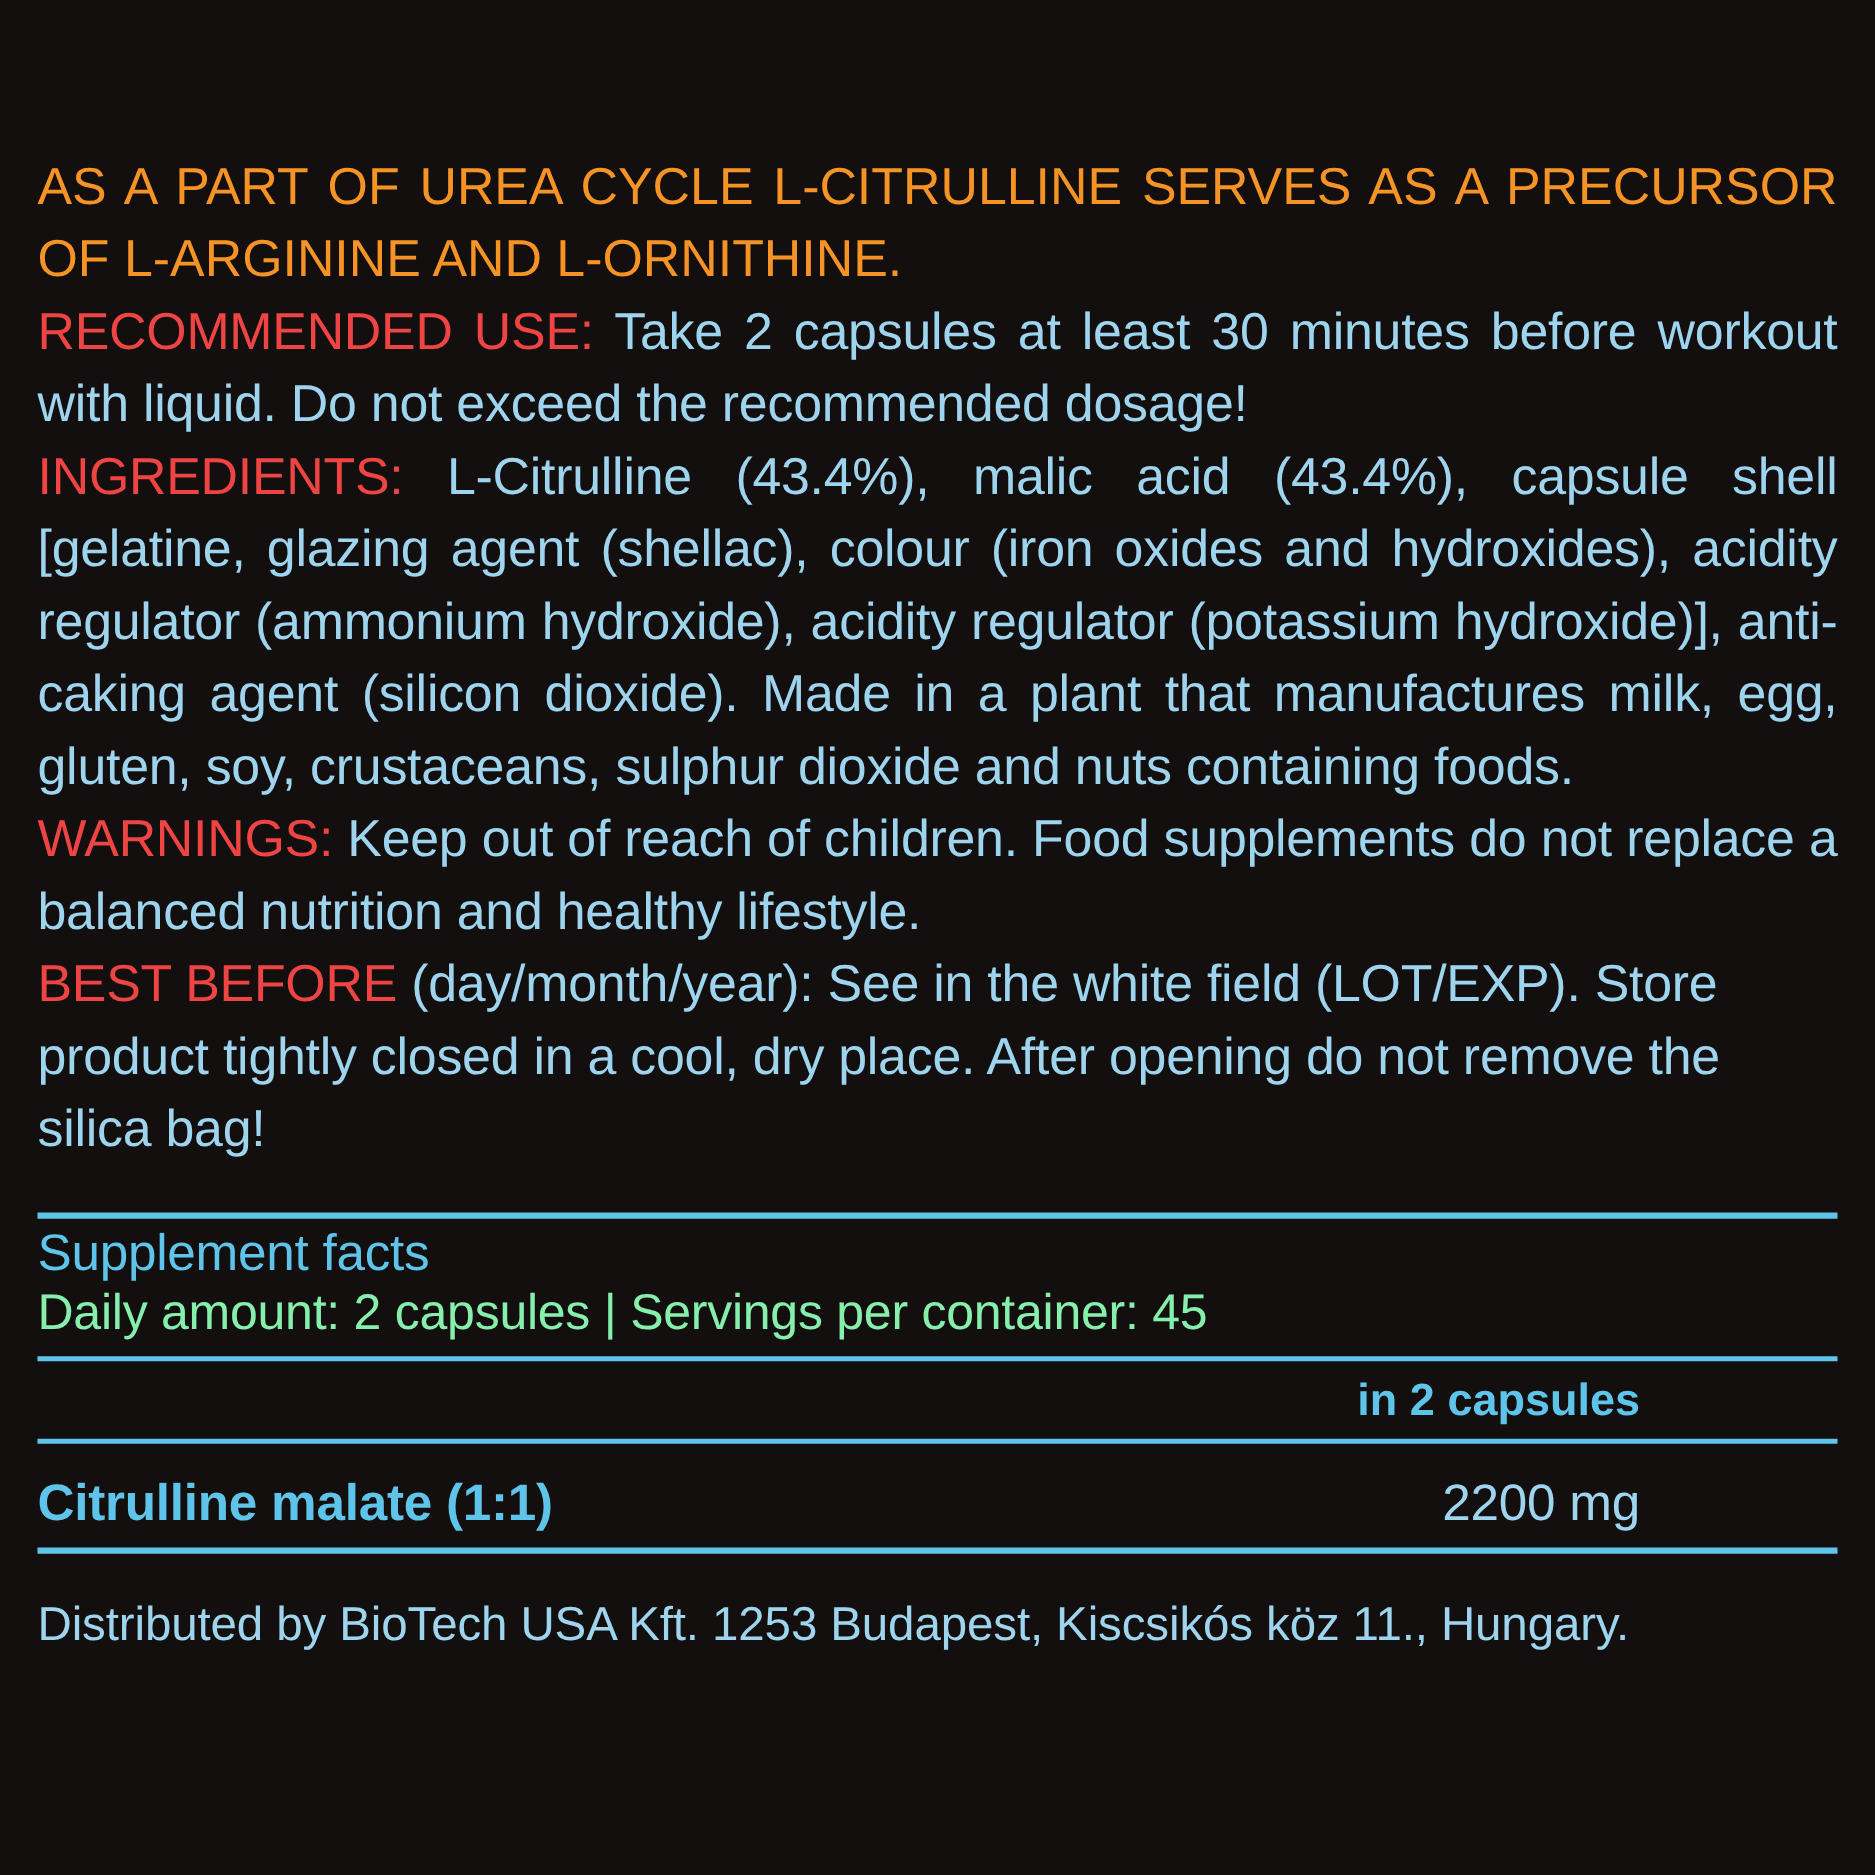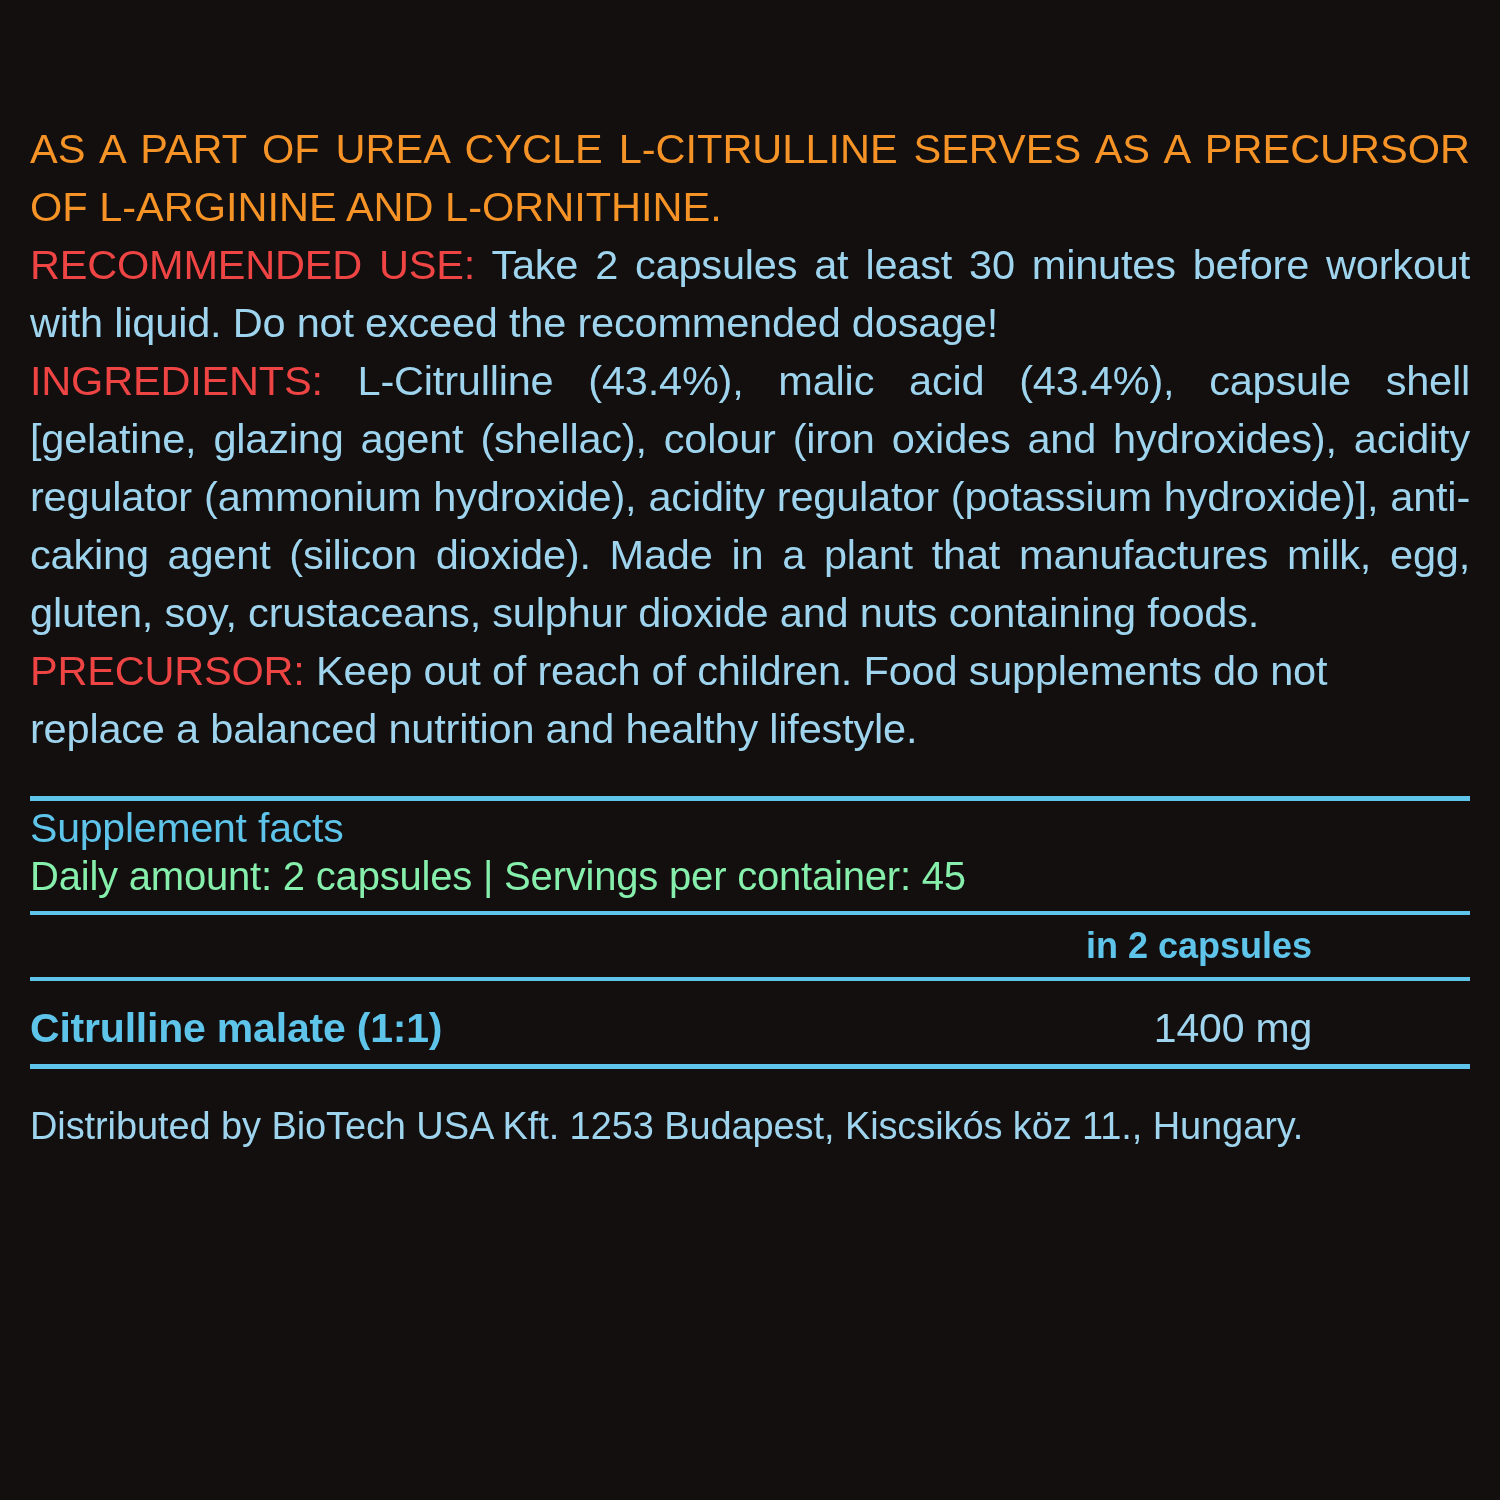--- a/index.html
+++ b/index.html
@@ -107,32 +107,33 @@
 </head>
 <body>
 
 <div class="label">
 
   <div class="upper-block">AS A PART OF UREA CYCLE L-CITRULLINE SERVES AS A PRECURSOR OF L-ARGININE AND L-ORNITHINE.</div>
 
   <div class="body-text">
     <p><span class="hdr">RECOMMENDED USE:</span><span> Take 2 capsules at least 30 minutes before workout with liquid. Do not exceed the recommended dosage!</span></p>
     <p><span class="hdr">INGREDIENTS:</span><span> L-Citrulline (43.4%), malic acid (43.4%), capsule shell [gelatine, glazing agent (shellac), colour (iron oxides and hydroxides), acidity regulator (ammonium hydroxide), acidity regulator (potassium hydroxide)], anti-caking agent (silicon dioxide). Made in a plant that manufactures milk, egg, gluten, soy, crustaceans, sulphur dioxide and nuts containing foods.</span></p>
-    <p><span class="hdr">PRECURSOR:</span><span> Keep out of reach of children. Food supplements do not replace a balanced nutrition and healthy lifestyle.</span></p>
+    <p><span class="hdr">WARNINGS:</span><span> Keep out of reach of children. Food supplements do not replace a balanced nutrition and healthy lifestyle.</span></p>
+    <p><span class="hdr">BEST BEFORE</span><span> (day/month/year): See in the white field (LOT/EXP). Store product tightly closed in a cool, dry place. After opening do not remove the silica bag!</span></p>
   </div>
 
   <div class="facts">
     <div class="rule-thick"></div>
     <div class="facts-title">Supplement facts</div>
     <div class="facts-sub">Daily amount: 2 capsules | Servings per container: 45</div>
     <div class="rule-thin"></div>
     <div class="facts-colhead">in 2 capsules</div>
     <div class="rule-thin"></div>
     <div class="facts-row">
       <span class="name">Citrulline malate (1:1)</span>
-      <span class="amount">1400 mg</span>
+      <span class="amount">2200 mg</span>
     </div>
     <div class="rule-thick"></div>
   </div>
 
   <div class="distributor">Distributed by BioTech USA Kft. 1253 Budapest, Kiscsikós köz 11., Hungary.</div>
 
 </div>
 
 </body></html>

